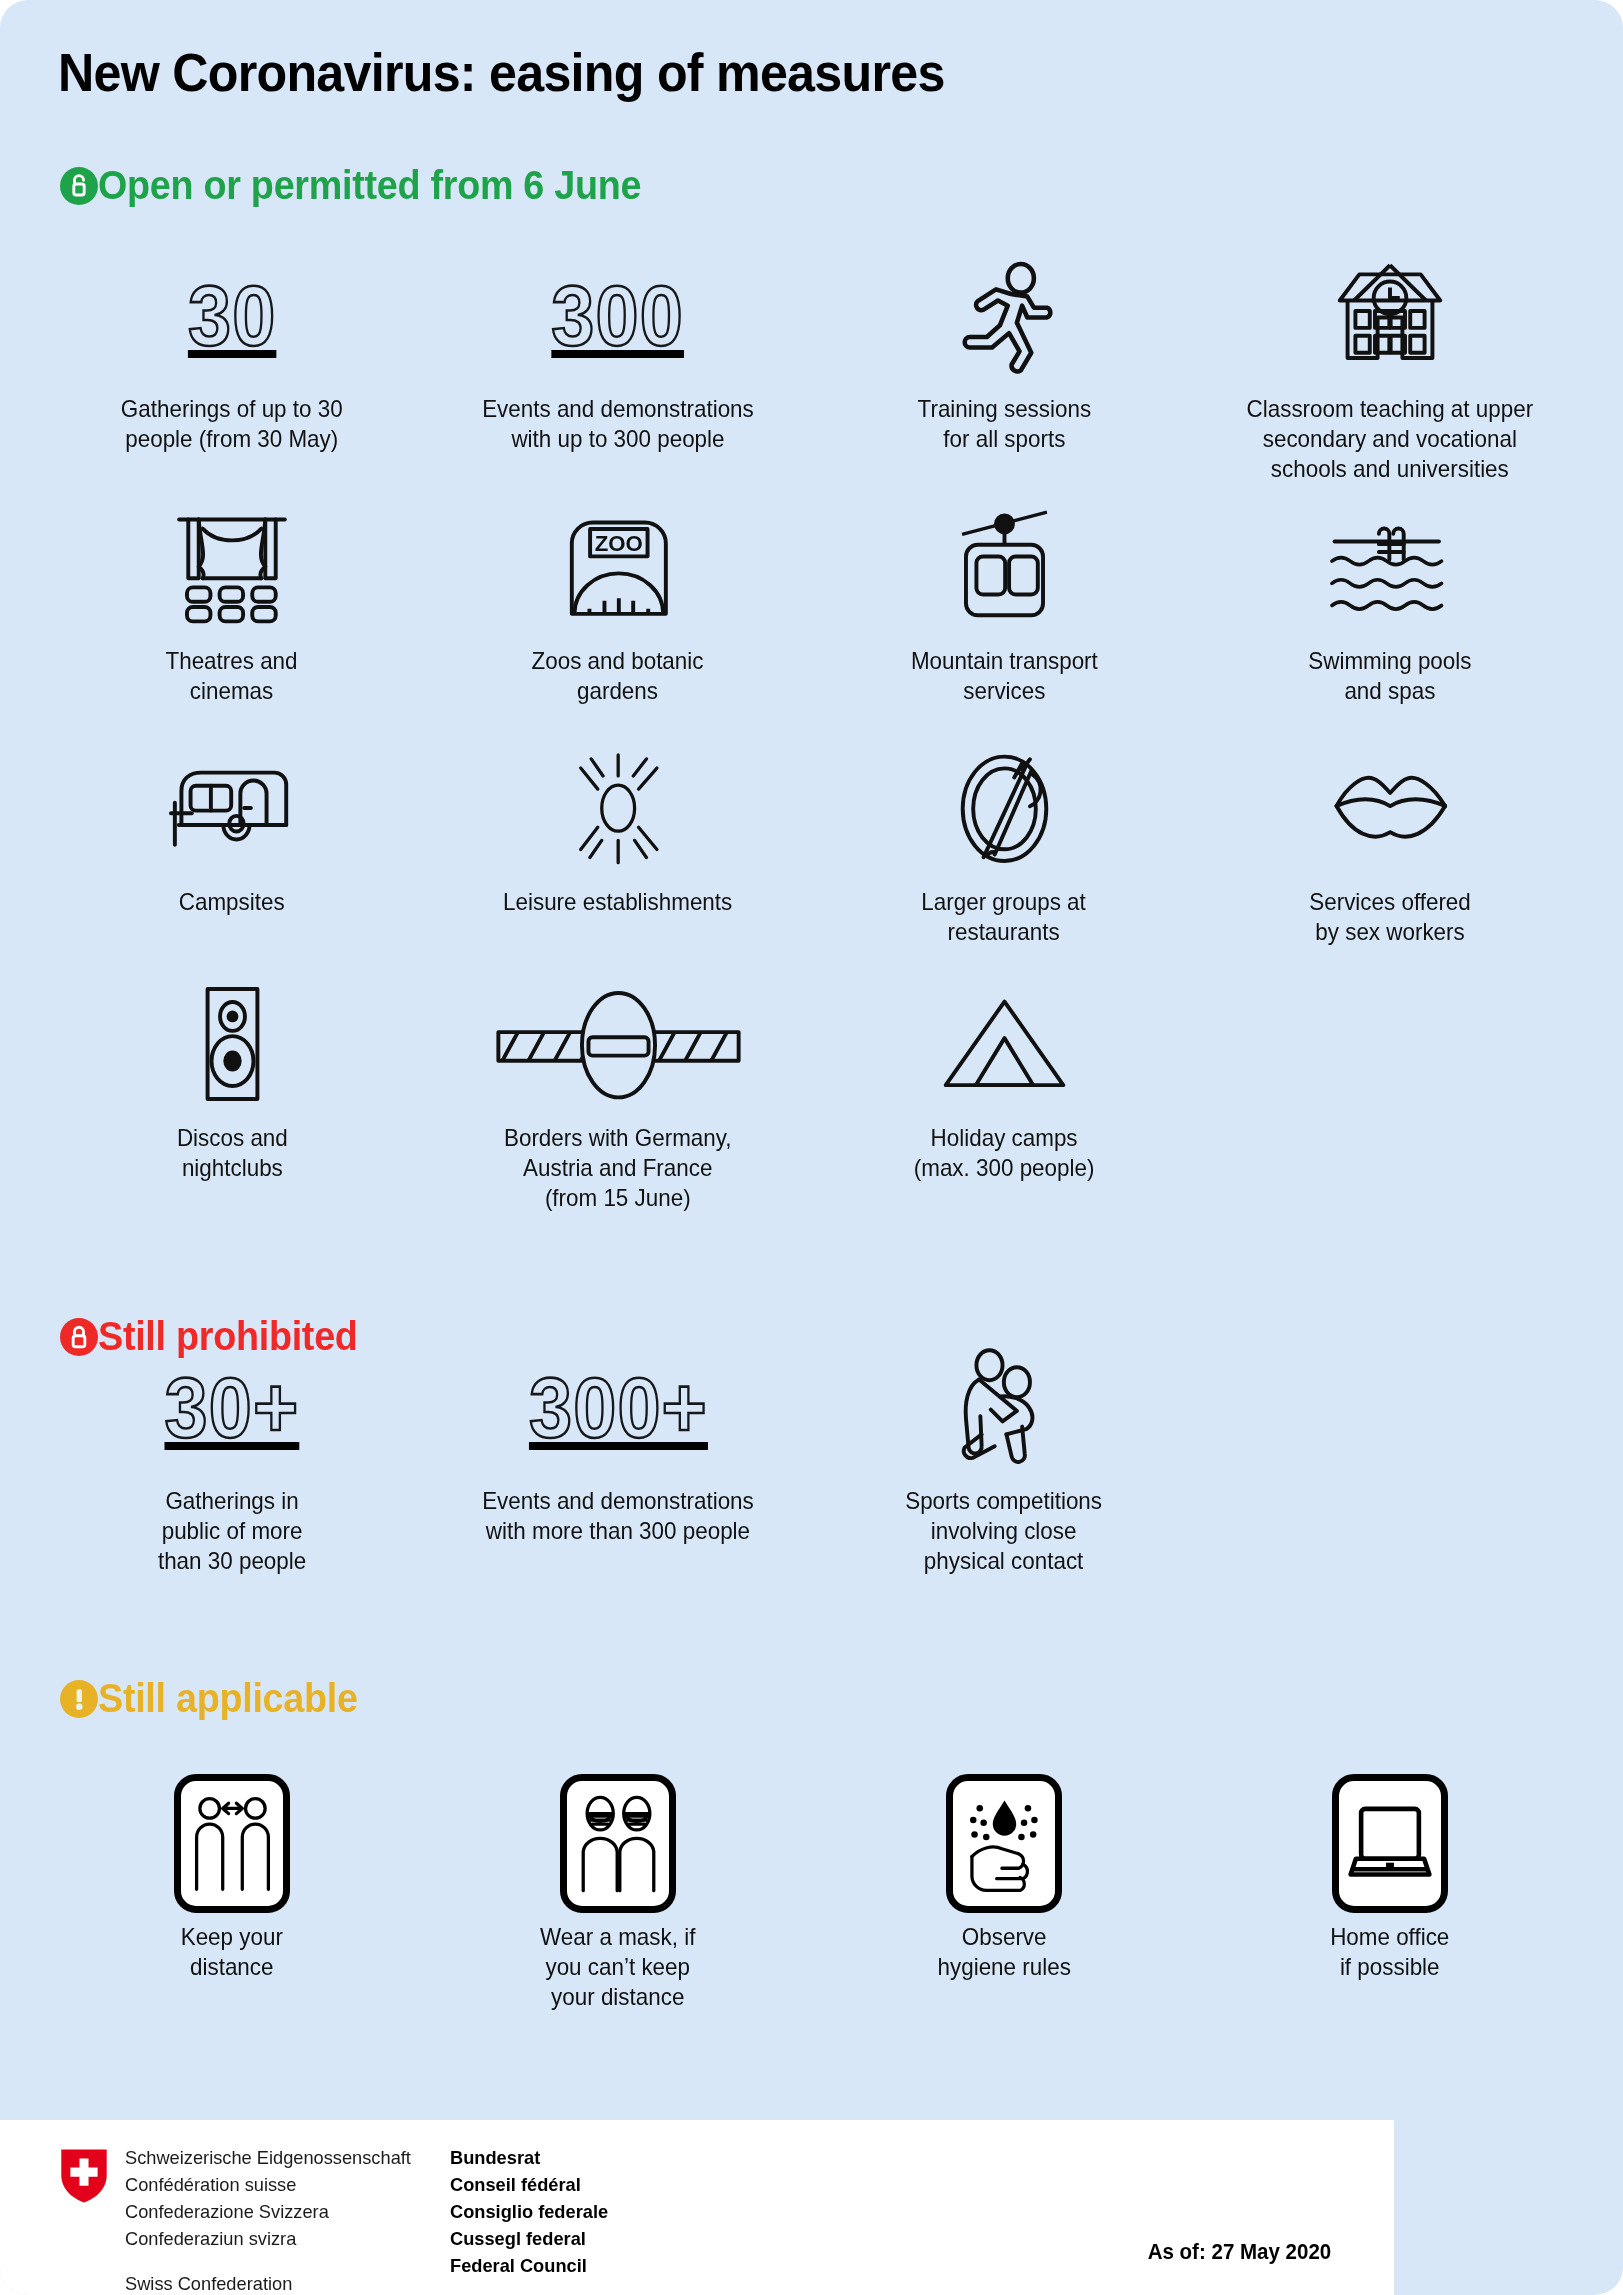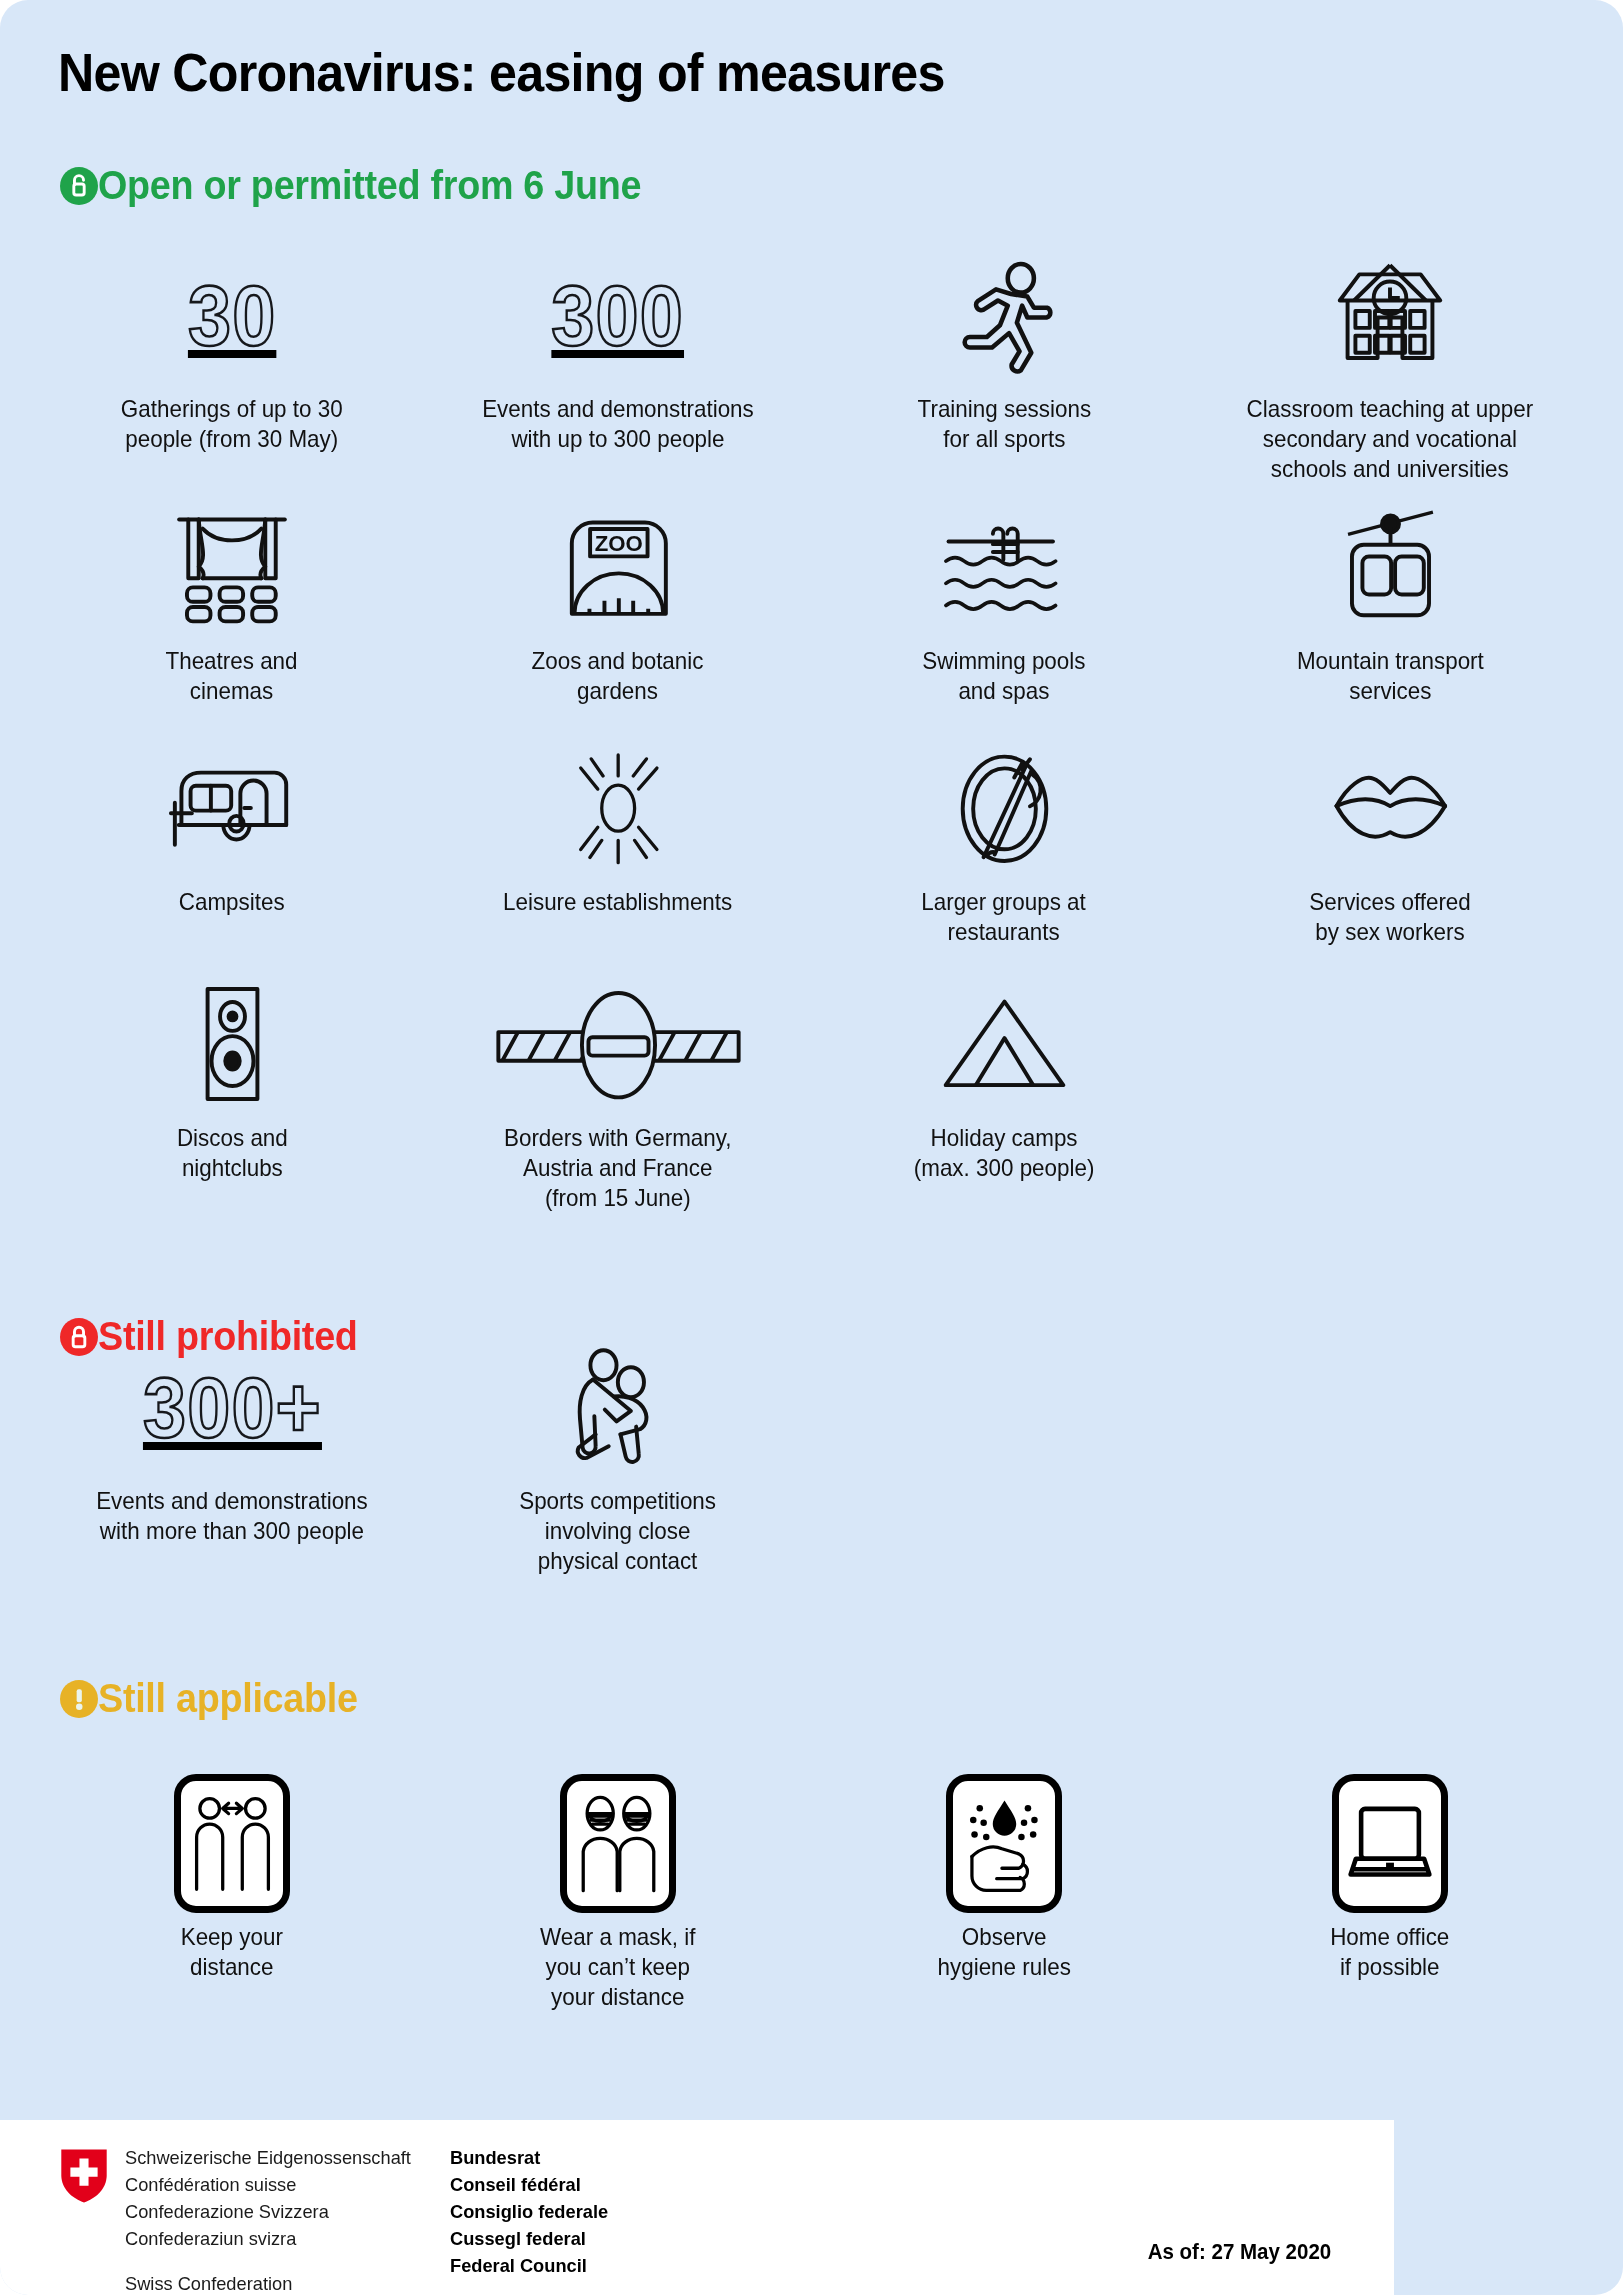--- a/index.html
+++ b/index.html
@@ -268,47 +268,47 @@
           <path d="M20 156 A68 62 0 0 1 156 156"></path>
           <path d="M43 148 V156 M66 136 V156 M88 132 V156 M110 136 V156 M133 148 V156"></path>
         </svg>
       </div>
       <div class="cap">Zoos and botanic
 gardens</div>
     </div>
 
     <div class="cell">
       <div class="icon-box">
+        <svg width="111" height="118" viewBox="0 0 170 180" fill="none" stroke="#111" stroke-width="6" stroke-linejoin="round">
+          <path d="M20 40 L150 6" stroke-width="5"></path>
+          <circle cx="85" cy="24" r="13" fill="#111"></circle>
+          <path d="M85 30 V56"></path>
+          <rect x="26" y="56" width="118" height="108" rx="18"></rect>
+          <rect x="42" y="74" width="44" height="58" rx="10"></rect>
+          <rect x="92" y="74" width="44" height="58" rx="10"></rect>
+        </svg>
+      </div>
+      <div class="cap">Mountain transport
+services</div>
+    </div>
+
+    <div class="cell">
+      <div class="icon-box">
         <svg width="124" height="98" viewBox="0 0 190 150" fill="none" stroke="#111" stroke-width="6" stroke-linecap="round">
           <path d="M10 36 H170"></path>
           <path d="M78 24 a8 8 0 0 1 16 0 V64"></path>
           <path d="M100 24 a8 8 0 0 1 16 0 V64"></path>
           <path d="M78 40 H116 M78 52 H116"></path>
           <path d="M6 66 q14 -11 28 0 t28 0 t28 0 t28 0 t28 0 t28 0" stroke-width="5.5"></path>
           <path d="M6 100 q14 -11 28 0 t28 0 t28 0 t28 0 t28 0 t28 0" stroke-width="5.5"></path>
           <path d="M6 134 q14 -11 28 0 t28 0 t28 0 t28 0 t28 0 t28 0" stroke-width="5.5"></path>
         </svg>
       </div>
       <div class="cap">Swimming pools
 and spas</div>
-    </div>
-
-    <div class="cell">
-      <div class="icon-box">
-        <svg width="111" height="118" viewBox="0 0 170 180" fill="none" stroke="#111" stroke-width="6" stroke-linejoin="round">
-          <path d="M20 40 L150 6" stroke-width="5"></path>
-          <circle cx="85" cy="24" r="13" fill="#111"></circle>
-          <path d="M85 30 V56"></path>
-          <rect x="26" y="56" width="118" height="108" rx="18"></rect>
-          <rect x="42" y="74" width="44" height="58" rx="10"></rect>
-          <rect x="92" y="74" width="44" height="58" rx="10"></rect>
-        </svg>
-      </div>
-      <div class="cap">Mountain transport
-services</div>
     </div>
   </div>
 
   <div class="grid" id="row-open-3">
     <div class="cell">
       <div class="icon-box">
         <svg width="131" height="92" viewBox="0 0 200 140" fill="none" stroke="#111" stroke-width="6" stroke-linejoin="round" stroke-linecap="round">
           <path d="M22 96 V44 C22 26 34 16 52 16 H164 A18 18 0 0 1 182 34 V96 H22 Z"></path>
           <path d="M18 96 H182"></path>
           <rect x="36" y="36" width="62" height="38" rx="8"></rect>
@@ -414,20 +414,28 @@
     <span class="badge">
       <svg width="22" height="26" viewBox="0 0 34 40">
         <path d="M10 19 V12 a7 7 0 0 1 14 0 V19" fill="none" stroke="#fff" stroke-width="4.5" stroke-linecap="round"></path>
         <rect x="8" y="18" width="18" height="17" rx="3.5" fill="none" stroke="#fff" stroke-width="4.5"></rect>
       </svg>
     </span>
     <span class="htext">Still prohibited</span>
   </div>
 
   <div class="grid" id="row-proh-1">
+    <div class="cell">
+      <div class="icon-box">
+        <span class="bignum">30+</span>
+      </div>
+      <div class="cap">Gatherings in
+public of more
+than 30 people</div>
+    </div>
 
     <div class="cell">
       <div class="icon-box">
         <span class="bignum">300+</span>
       </div>
       <div class="cap">Events and demonstrations
 with more than 300 people</div>
     </div>
 
     <div class="cell">

